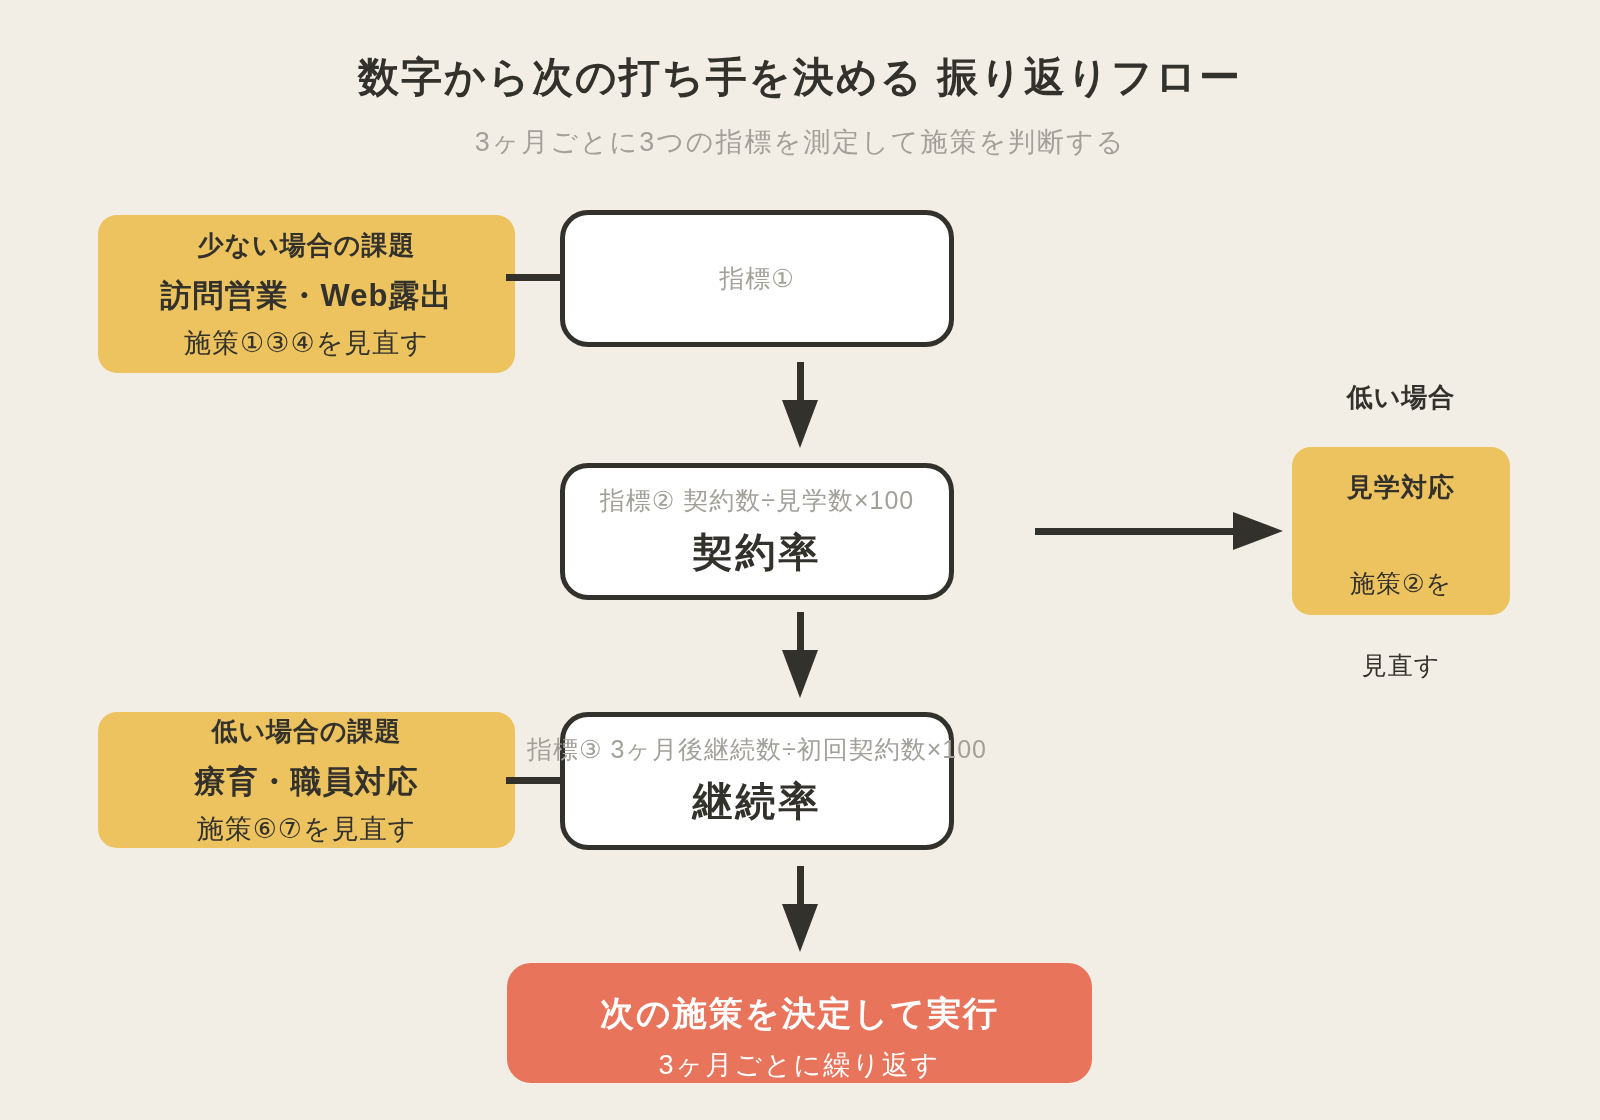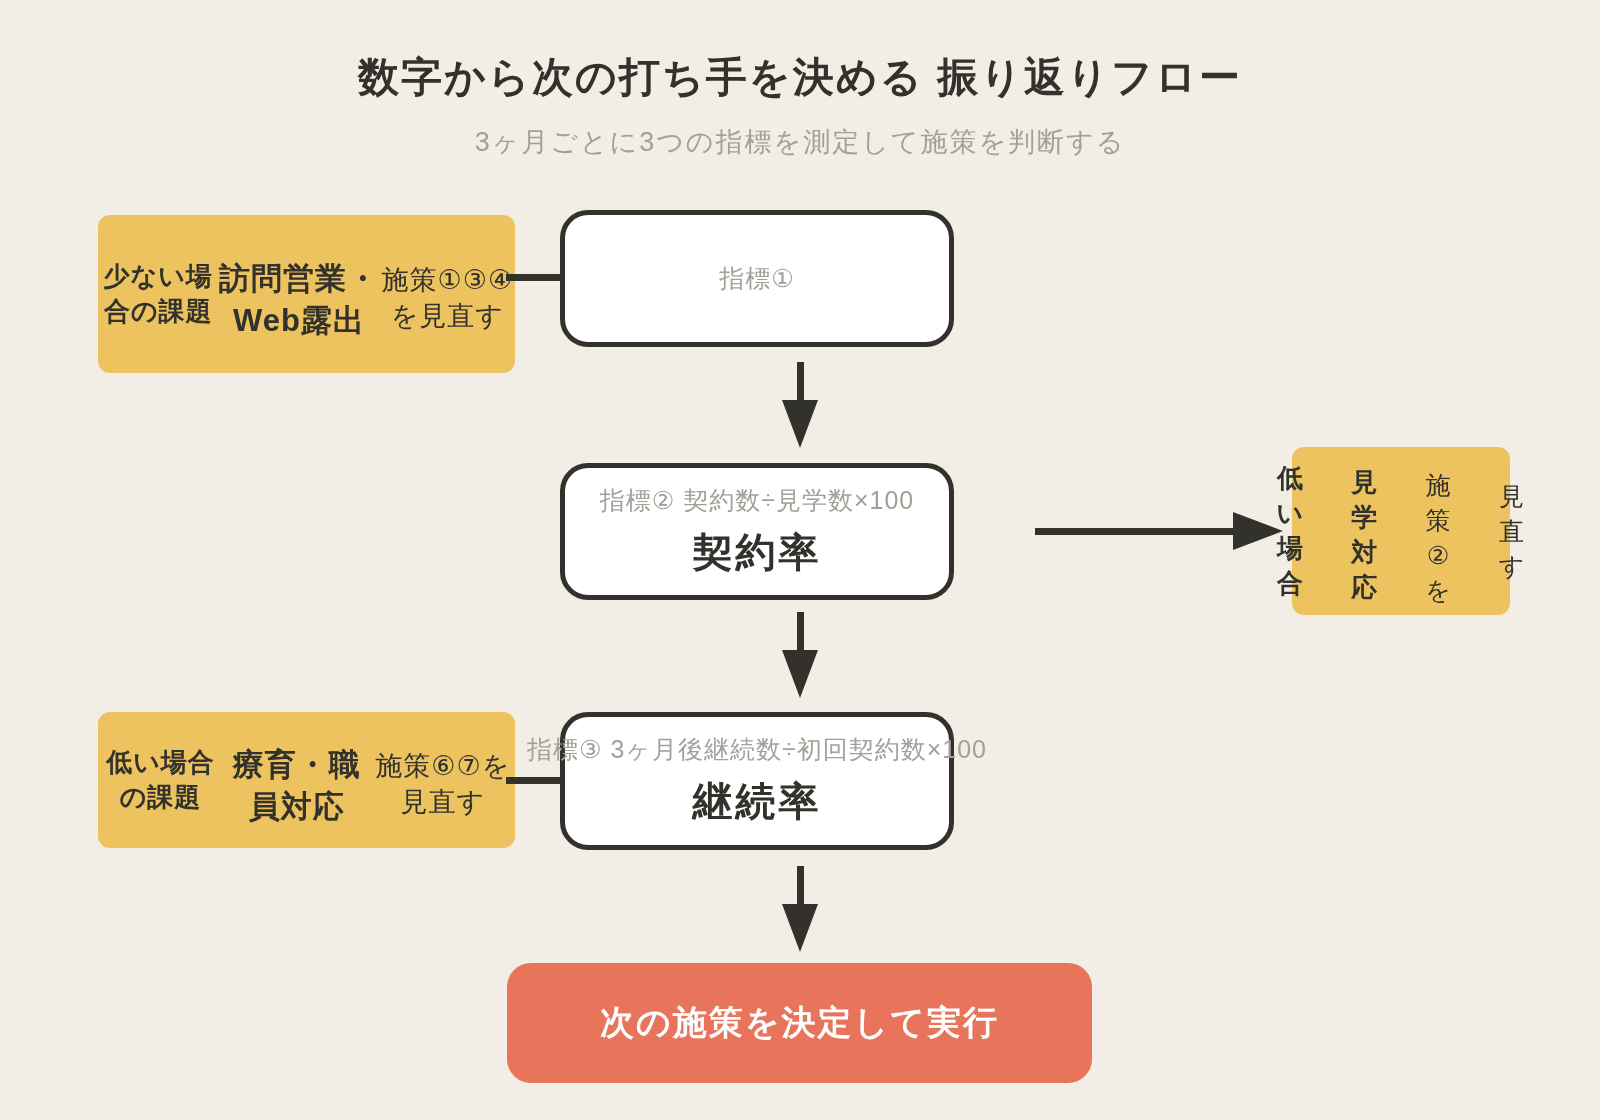--- a/index.html
+++ b/index.html
@@ -61,23 +61,23 @@
     margin-top: 8px;
     font-size: 40px;
     font-weight: bold;
     letter-spacing: 3px;
     color: var(--ink);
     white-space: nowrap;
   }
   .callout {
     position: absolute;
     background: var(--callout);
-    border-radius: 12px;
-    display: flex;
-    flex-direction: row;
+    border-radius: 19px;
+    display: flex;
+    flex-direction: column;
     align-items: center;
     justify-content: center;
     text-align: center;
     color: var(--ink);
   }
   .callout-heading { font-size: 26px; font-weight: bold; letter-spacing: 1px; }
   .callout-focus   { font-size: 31px; font-weight: bold; letter-spacing: 1px; margin-top: 12px; }
   .callout-action  { font-size: 27px; margin-top: 8px; letter-spacing: 1px; }
   .callout--side .callout-heading { font-size: 26px; }
   .callout--side .callout-focus   { font-size: 26px; margin-top: 8px; }
@@ -117,21 +117,21 @@
   }
   .final-node {
     position: absolute;
     left: 507px; top: 963px;
     width: 585px; height: 120px;
     background: var(--final);
     border-radius: 24px;
     display: flex;
     flex-direction: column;
     align-items: center;
-    justify-content: center;
+    justify-content: flex-end;
     text-align: center;
     color: var(--final-text);
   }
   .final-title { font-size: 34px; font-weight: bold; letter-spacing: 2px; }
   .final-subtitle { font-size: 27px; margin-top: 10px; letter-spacing: 2px; }
 </style>
 </head>
 <body>
 
 <div class="canvas">
@@ -191,15 +191,16 @@
     <div class="node-title">継続率</div>
   </div>
 
   <div class="v-arrow" style="left:782px; top:866px;">
     <div class="shaft"></div>
     <div class="head"></div>
   </div>
 
   <div class="final-node">
     <div class="final-title">次の施策を決定して実行</div>
+    <div class="final-subtitle">3ヶ月ごとに繰り返す</div>
   </div>
 
 </div>
 
 </body></html>

